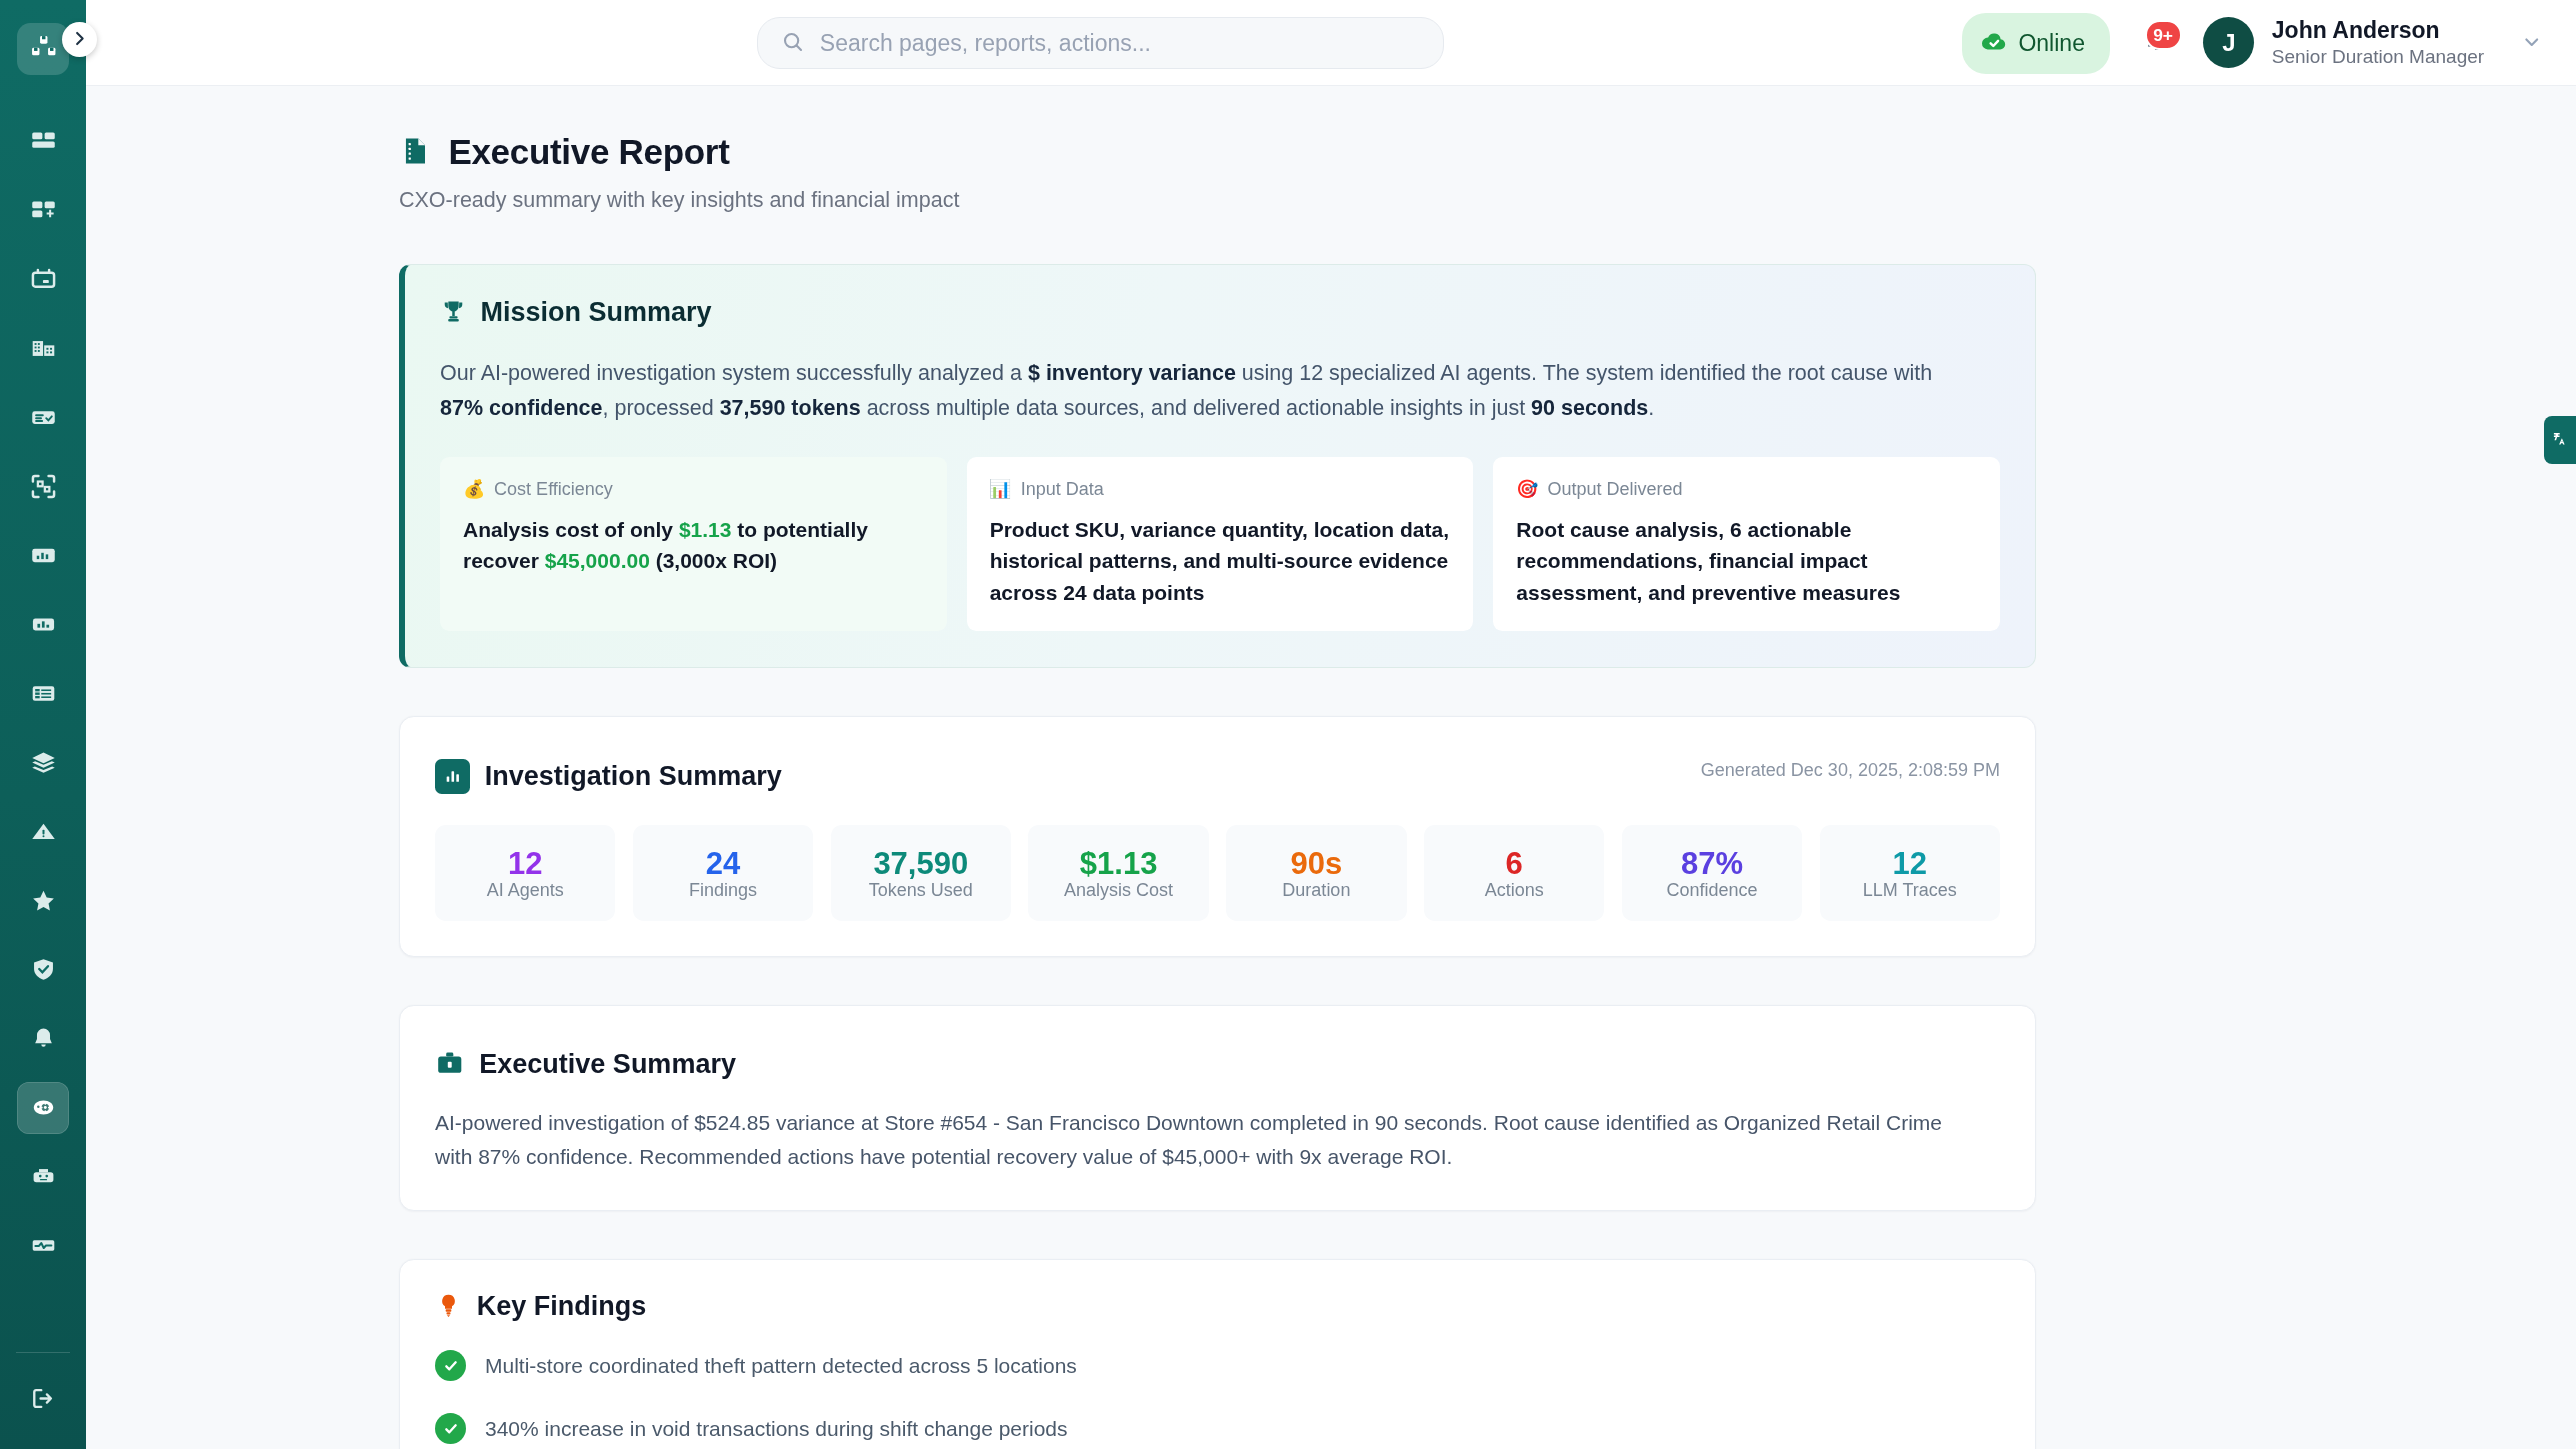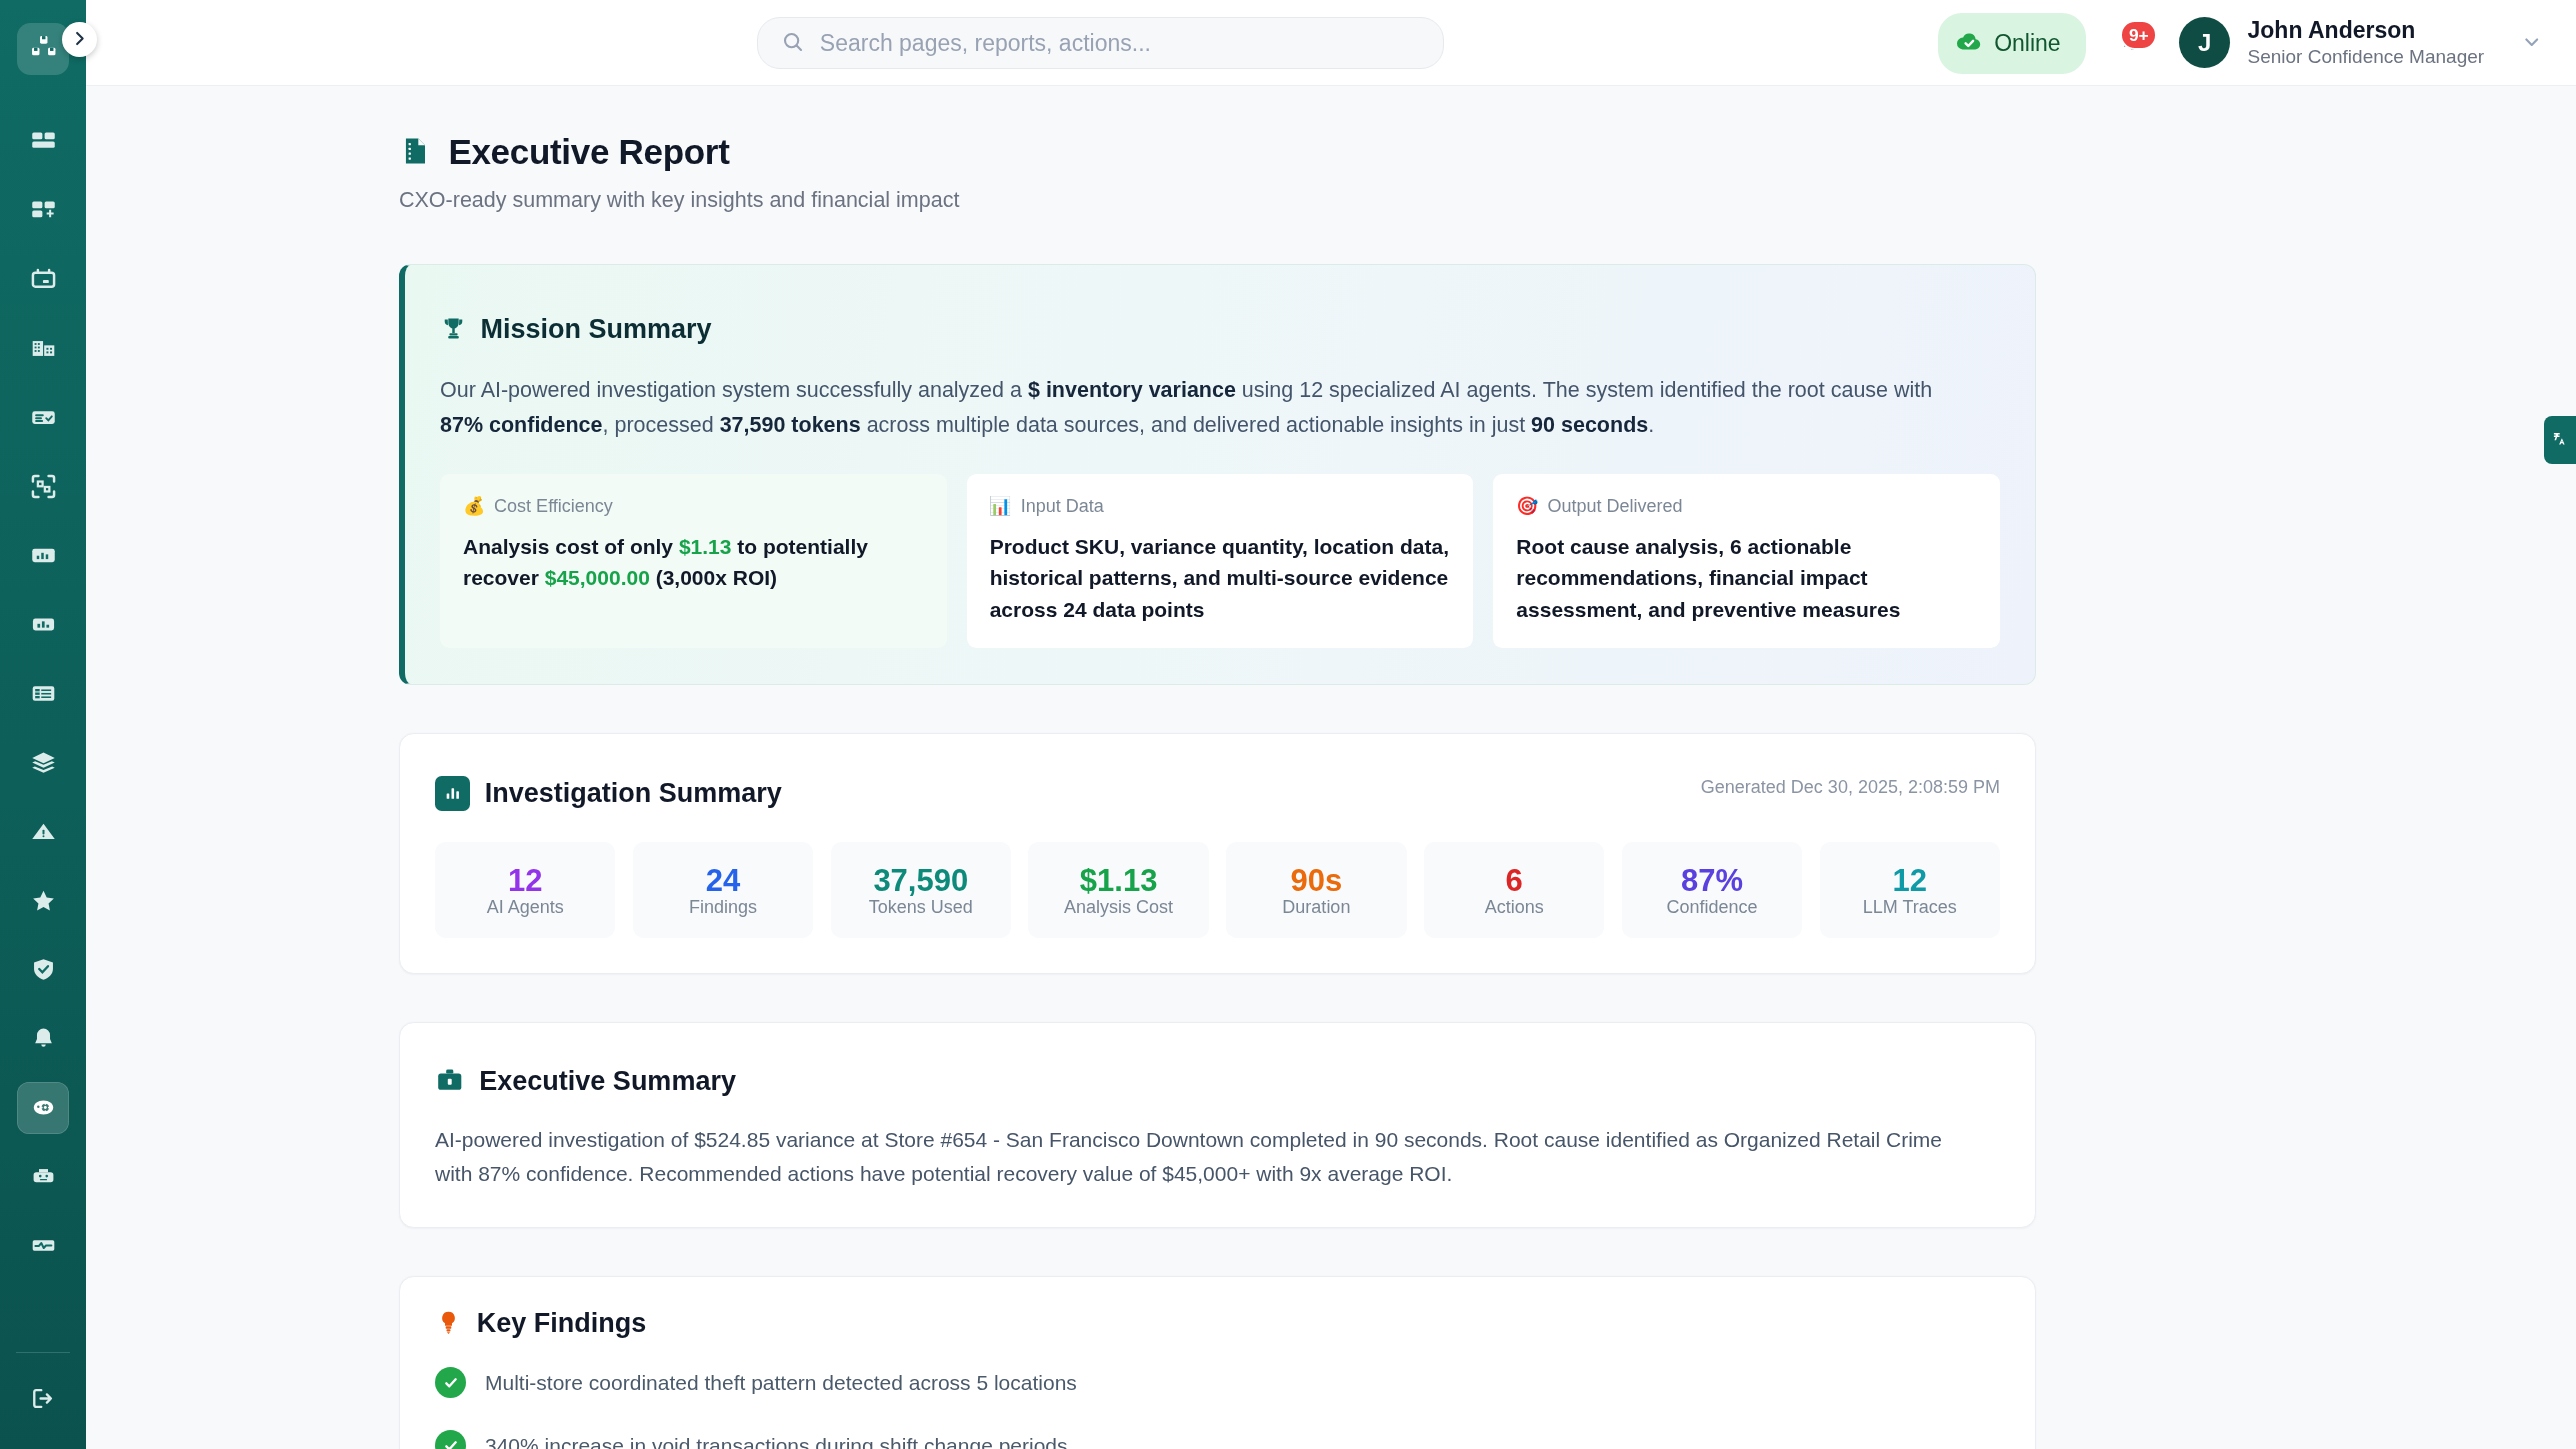--- a/index.html
+++ b/index.html
@@ -102,21 +102,21 @@
   .icon-sq {
     width:35px; height:35px; border-radius:6.7px; background:#0f6b64;
     display:flex; align-items:center; justify-content:center; flex:none;
   }
 
   
   #mission-card {
     margin-top:51px; position:relative;
     background:linear-gradient(100deg,#eaf8f2 0%,#eef7f8 45%,#eef3fb 100%);
     border:0.7px solid #dcebe8; border-left:6.7px solid #0f6b64;
-    border-radius:12px; padding:49px 35px 36px 35px;
+    border-radius:12px; padding:32px 35px 36px 35px;
   }
   #mission-title-row { display:flex; align-items:center; gap:13.4px; }
   #mission-title { font-size:27px; font-weight:bold; color:#0b2d33; }
   #mission-para { margin-top:28px; font-size:21.5px; line-height:1.62; color:#44556b; max-width:1523px; }
   #mission-para b { color:#16263b; font-weight:bold; }
   #mission-cards { display:flex; gap:20px; margin-top:31px; }
   .sub-card { flex:1; background:#ffffff; border-radius:9.4px; padding:21.5px 23px 23px 23px; }
   .sub-card.tint { background:#f2fbf6; }
   .sub-label { font-size:18px; color:#7b8795; display:flex; align-items:center; gap:8.7px; }
   .sub-text { margin-top:13.4px; font-size:21px; font-weight:bold; line-height:1.5; color:#111827; }
@@ -404,21 +404,21 @@
             <path d="M10.2 17h3.6a1.8 1.8 0 01-3.6 0z"></path>
           </svg>
       </span>
       <span id="bell-badge">9+</span>
     </div>
 
     <div id="user-block">
       <div id="avatar">J</div>
       <div>
         <div id="user-name">John Anderson</div>
-        <div id="user-role">Senior Confidence Manager</div>
+        <div id="user-role">Senior Duration Manager</div>
       </div>
       <span style="margin-left:19px;">
         <svg width="21.5" height="21.5" viewBox="0 0 24 24" fill="none" stroke="#94a3b8" stroke-width="2.4" stroke-linecap="round" stroke-linejoin="round">
             <path d="M6 9.5l6 6 6-6"></path>
           </svg>
       </span>
     </div>
   </div>
 </div>
 

